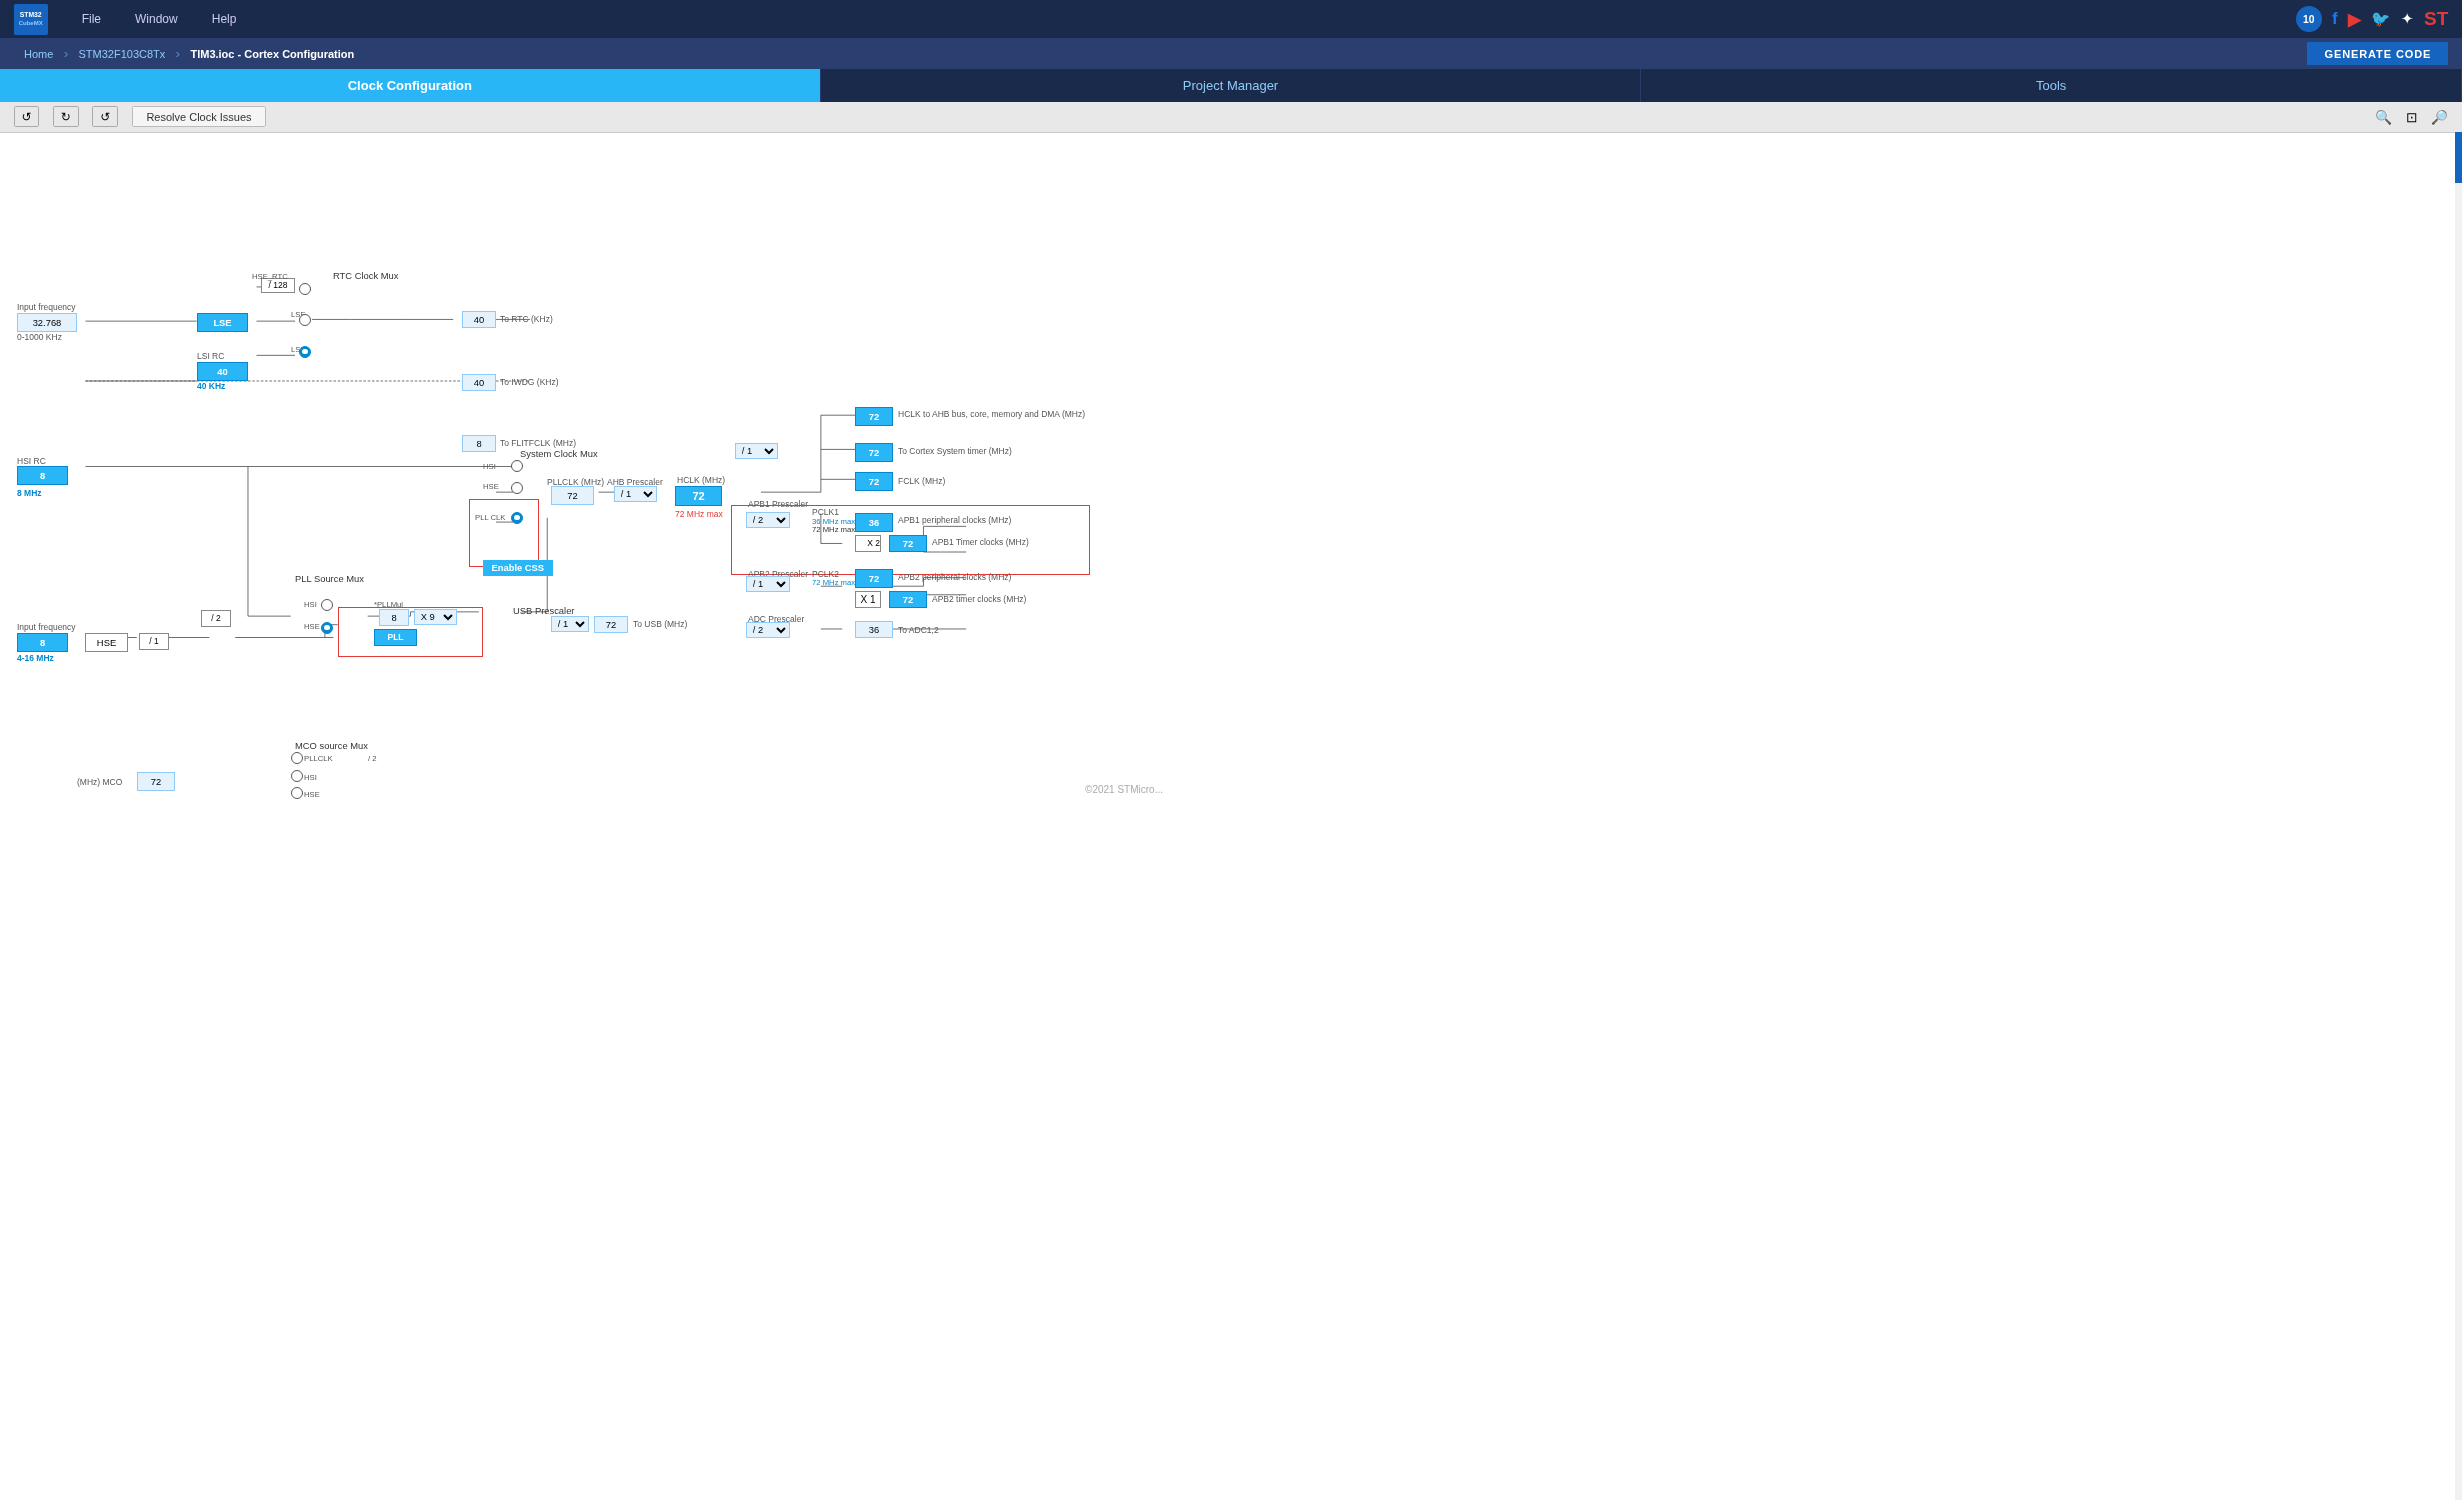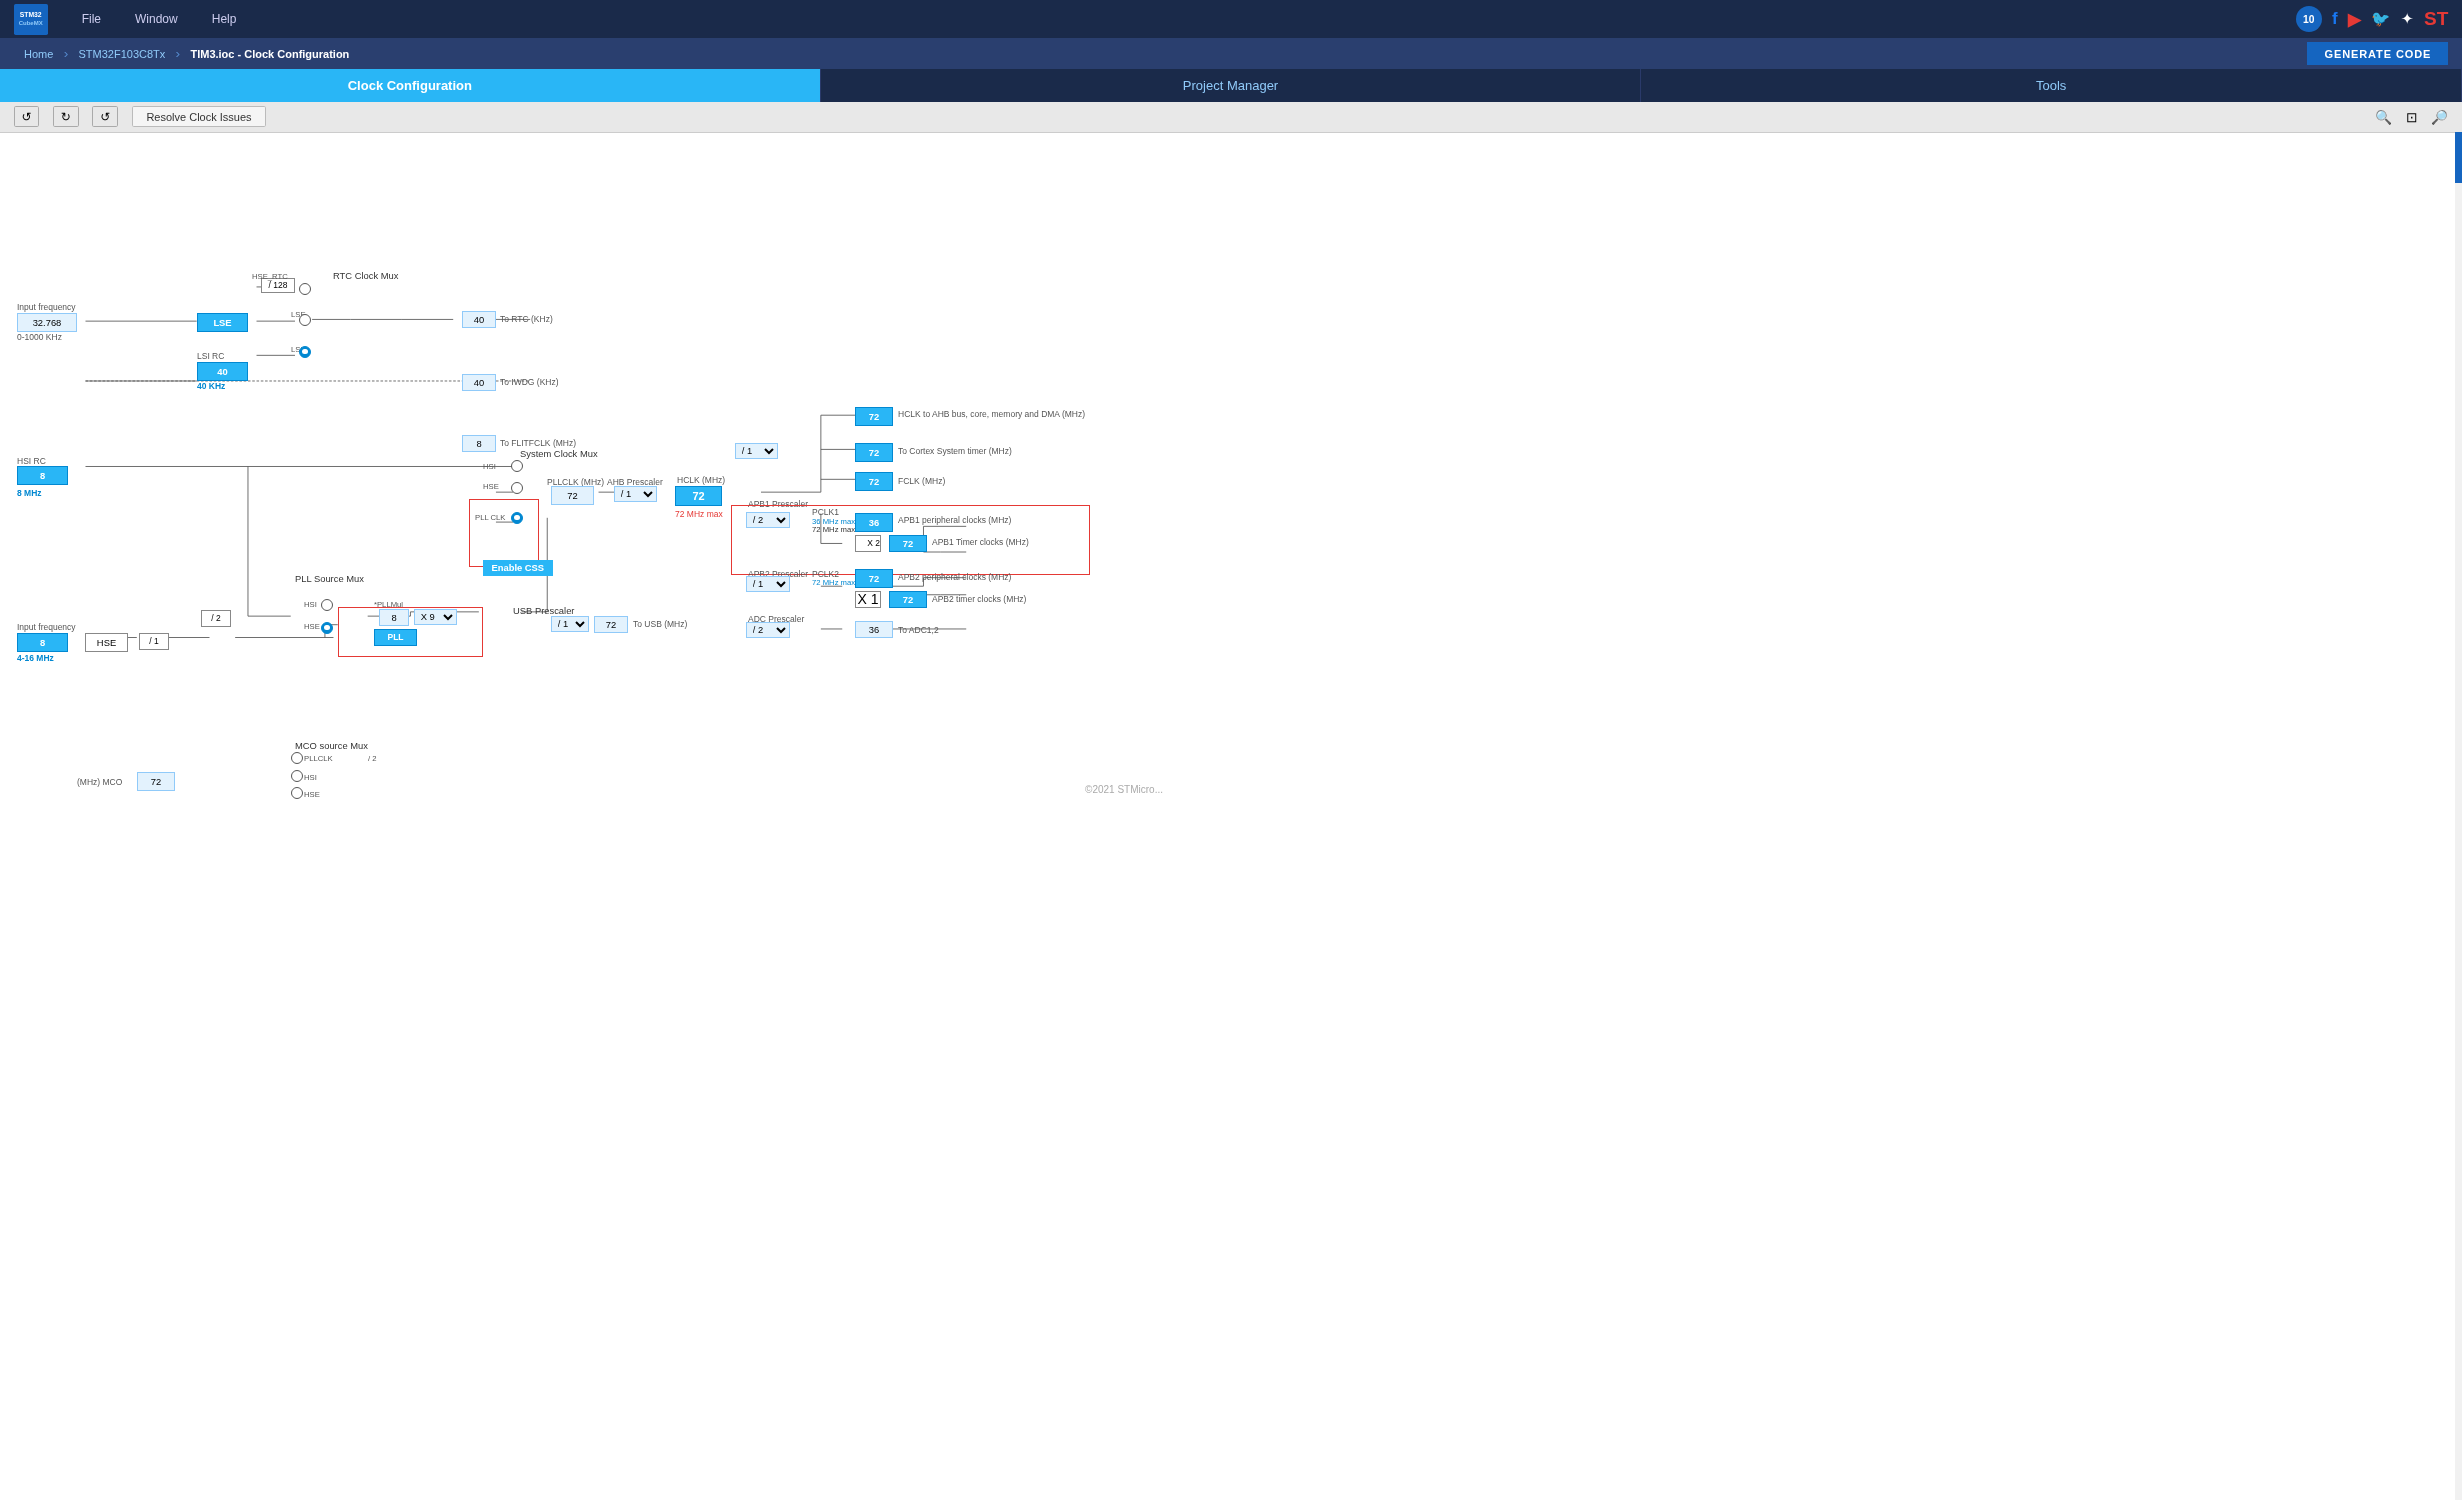--- a/index.html
+++ b/index.html
@@ -118,21 +118,21 @@
     <span class="social-icon">✦</span>
     <span class="social-icon" style="color:#e53935;font-weight:bold;font-size:19px;">ST</span>
   </div>
 </div>
 
 <div class="breadcrumb-bar">
   <span class="breadcrumb-item">Home</span>
   <span class="breadcrumb-sep">›</span>
   <span class="breadcrumb-item">STM32F103C8Tx</span>
   <span class="breadcrumb-sep">›</span>
-  <span class="breadcrumb-item breadcrumb-active">TIM3.ioc - Clock Configuration</span>
+  <span class="breadcrumb-item breadcrumb-active">TIM3.ioc - Cortex Configuration</span>
   <button class="generate-btn">GENERATE CODE</button>
 </div>
 
 <div class="tab-bar">
   <div class="tab active">Clock Configuration</div>
   <div class="tab">Project Manager</div>
   <div class="tab">Tools</div>
 </div>
 
 <div class="toolbar">
@@ -329,21 +329,21 @@
     <div class="label-small" style="left:812px;top:445px;color:#0288d1;font-size:7.7px;">72 MHz max</div>
     <select class="sel" style="left:746px;top:443px;width:44px;">
       <option>/ 1</option>
     </select>
 
     <div class="box box-value-highlight" style="left:855px;top:436px;width:38px;height:19px;">
       <span>72</span>
     </div>
     <div class="label-small" style="left:898px;top:439px;">APB2 peripheral clocks (MHz)</div>
 
-    <div class="box" style="left:855px;top:458px;width:26px;height:17px;font-size:14px;text-align:right;">
+    <div class="box" style="left:855px;top:458px;width:26px;height:17px;font-size:10px;text-align:right;">
       <span>X 1</span>
     </div>
     <div class="box box-value-highlight" style="left:889px;top:458px;width:38px;height:17px;">
       <span>72</span>
     </div>
     <div class="label-small" style="left:932px;top:461px;">APB2 timer clocks (MHz)</div>
 
     <div class="label-small" style="left:748px;top:481px;">ADC Prescaler</div>
     <select class="sel" style="left:746px;top:489px;width:44px;">
       <option>/ 2</option>

